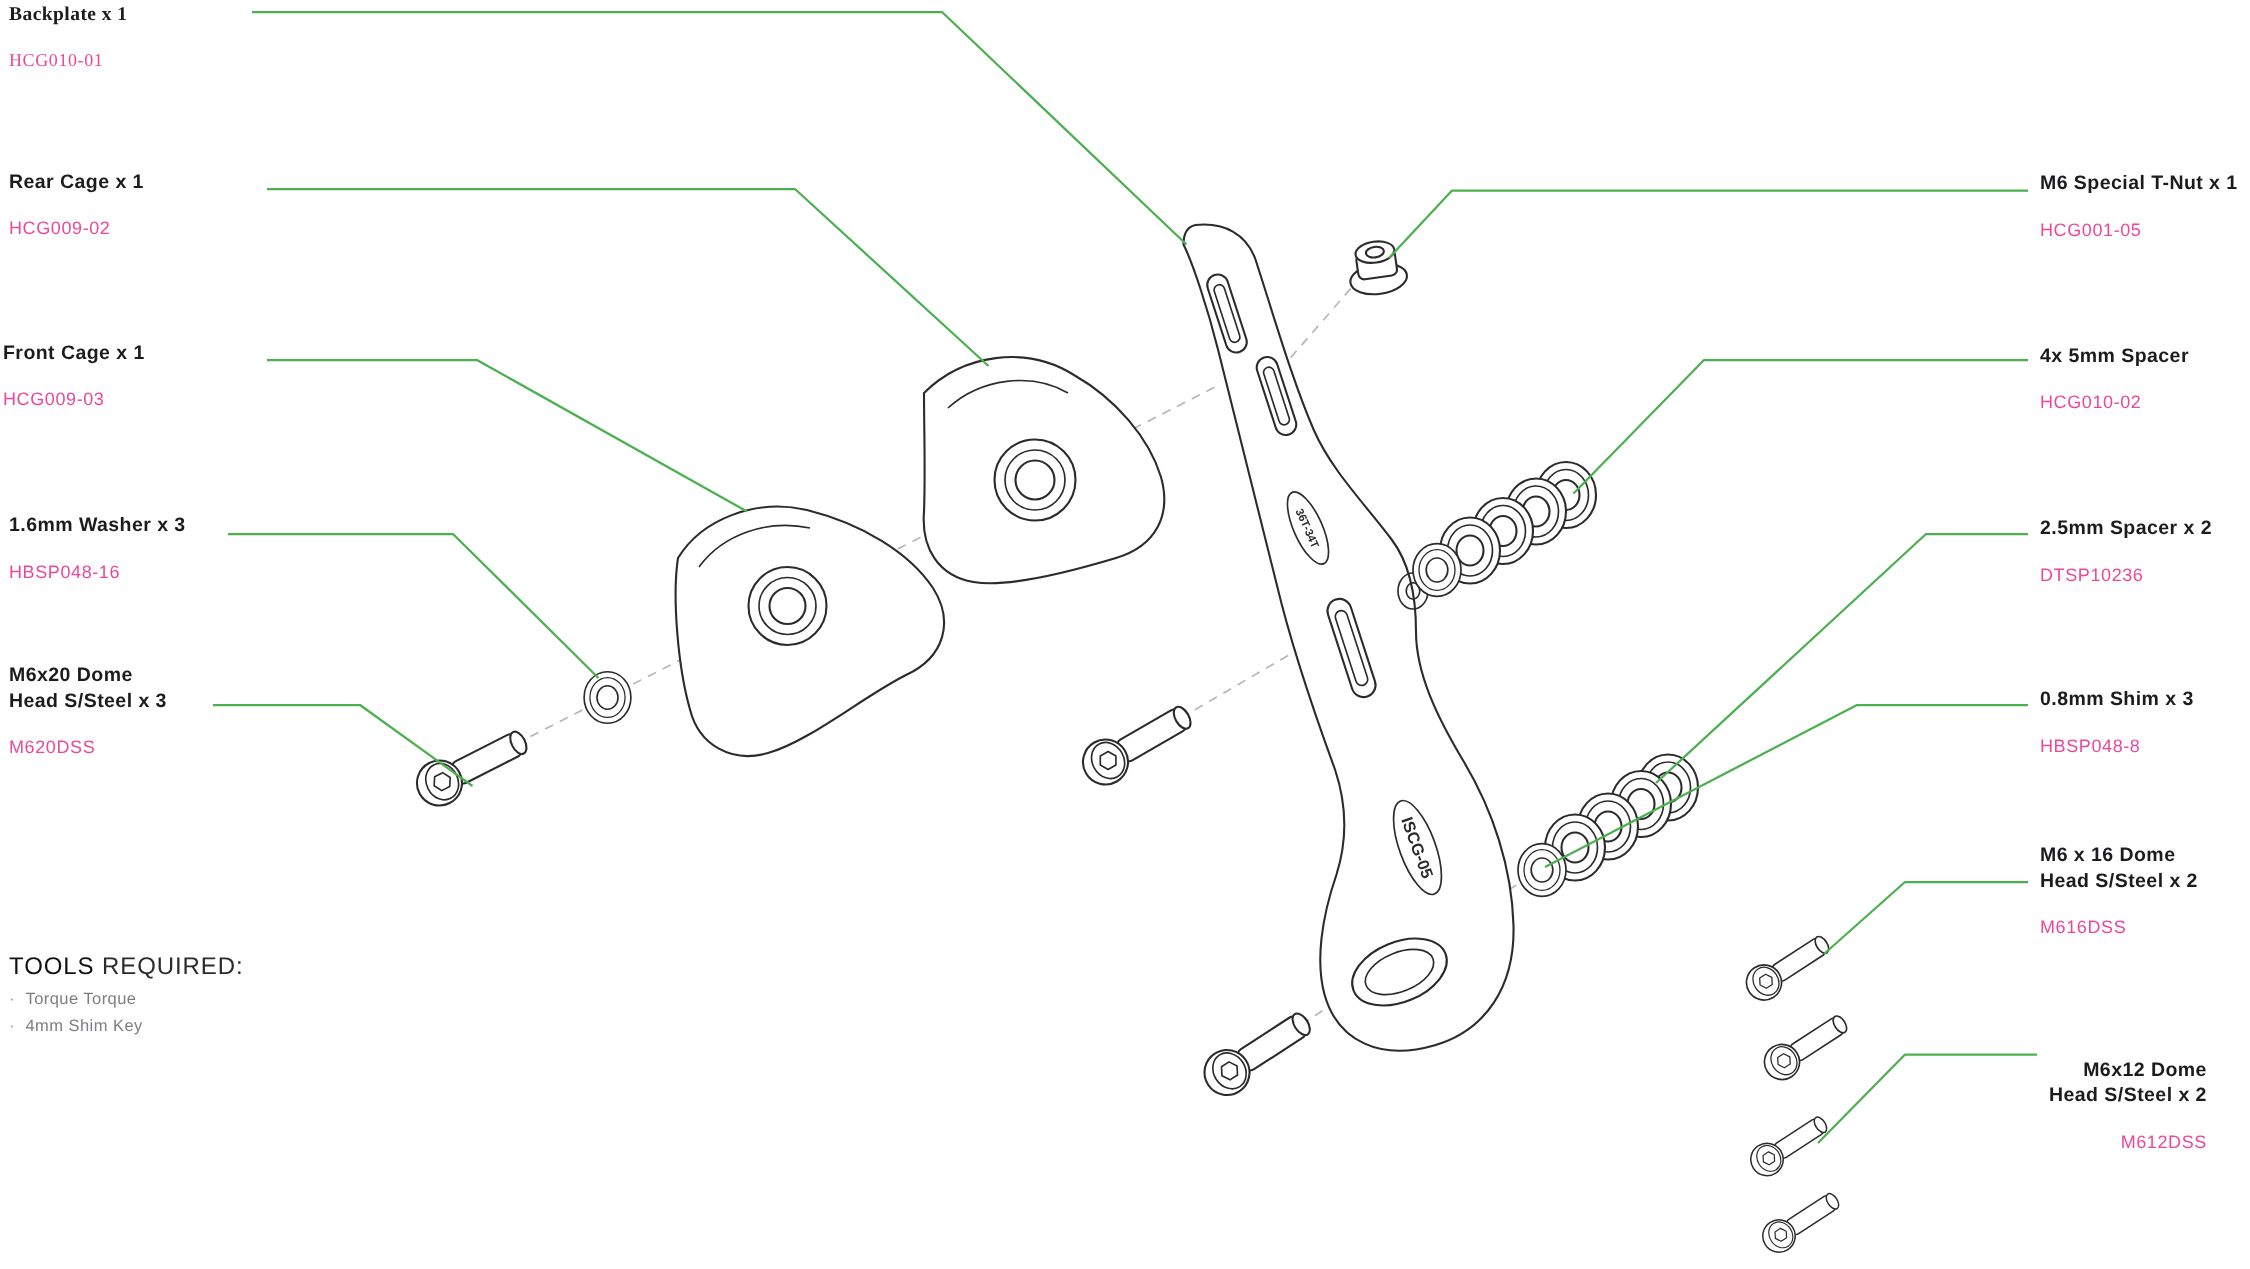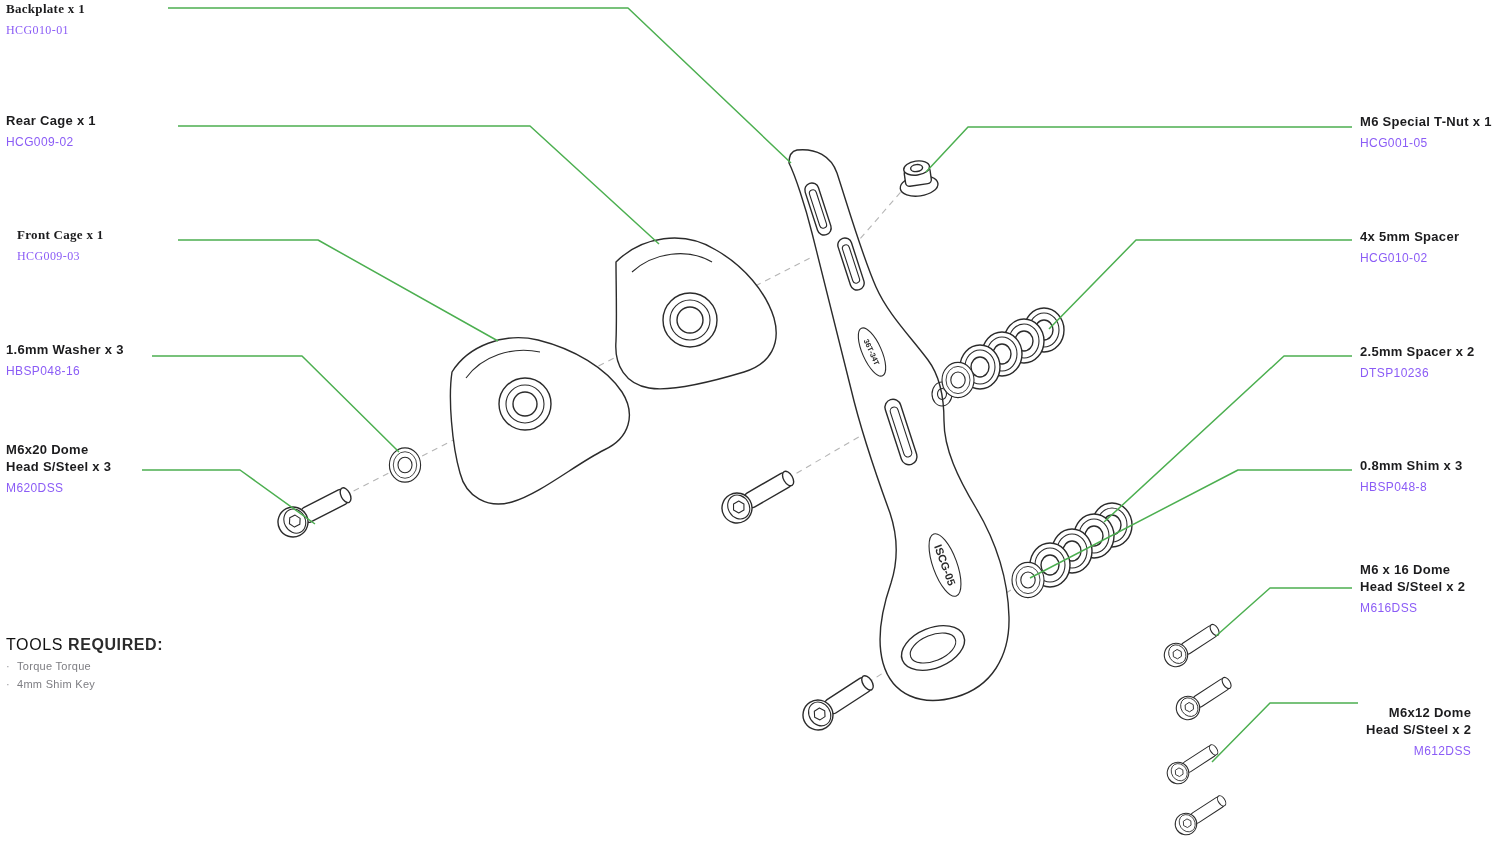--- a/index.html
+++ b/index.html
@@ -2,25 +2,25 @@
 <html><head>
 <meta charset="utf-8">
 <style>
   html,body{margin:0;padding:0;background:#ffffff;}
   .canvas{position:relative;width:1500px;height:846px;background:#fff;overflow:hidden;
           font-family:"Liberation Sans",sans-serif;}
   svg.diagram{position:absolute;left:0;top:0;}
   .label{position:absolute;}
   .label .t{font-size:13px;font-weight:bold;color:#1c1c1e;letter-spacing:.3px;
             line-height:17px;white-space:pre-line;}
-  .label .c{font-size:12px;color:#8b5cf6;letter-spacing:.4px;margin-top:6px;}
+  .label .c{font-size:12px;color:#ec4899;letter-spacing:.4px;margin-top:16px;}
   .tools{position:absolute;left:6px;top:636px;}
   .tools .hd{font-size:16px;letter-spacing:.6px;color:#111;}
   .tools .hd .b{font-weight:normal;}
-  .tools .hd .r{font-weight:bold;color:#2b2b2b;}
+  .tools .hd .r{font-weight:normal;color:#2b2b2b;}
   .tools .it{font-size:11px;color:#7d7d82;margin-top:6px;letter-spacing:.3px;}
   .tools .it .dot{margin-right:7px;color:#9a9a9e;}
   .part{fill:#ffffff;stroke:#2b2b2b;stroke-width:1.4;stroke-linejoin:round;}
   .partln{fill:none;stroke:#2b2b2b;stroke-width:1.1;stroke-linejoin:round;}
   .leader{fill:none;stroke:#4caf50;stroke-width:1.5;stroke-linejoin:round;}
   .axis{fill:none;stroke:#b5b5b5;stroke-width:1.1;stroke-dasharray:6 5;}
   text.engrave{fill:#2b2b2b;font-family:"Liberation Sans",sans-serif;font-weight:bold;}
 </style>
 </head>
 <body>
@@ -154,21 +154,21 @@
   </svg>
 
   <div class="label" style="left:6px;top:0px;font-family:Liberation Serif, serif;">
     <div class="t">Backplate x 1</div>
     <div class="c">HCG010-01</div>
   </div>
   <div class="label" style="left:6px;top:112px;">
     <div class="t">Rear Cage x 1</div>
     <div class="c">HCG009-02</div>
   </div>
-  <div class="label" style="left:17px;top:226px;font-family:Liberation Serif, serif;">
+  <div class="label" style="left:2px;top:226px;">
     <div class="t">Front Cage x 1</div>
     <div class="c">HCG009-03</div>
   </div>
   <div class="label" style="left:6px;top:341px;">
     <div class="t">1.6mm Washer x 3</div>
     <div class="c">HBSP048-16</div>
   </div>
   <div class="label" style="left:6px;top:441px;">
     <div class="t">M6x20 Dome
 Head S/Steel x 3</div>

